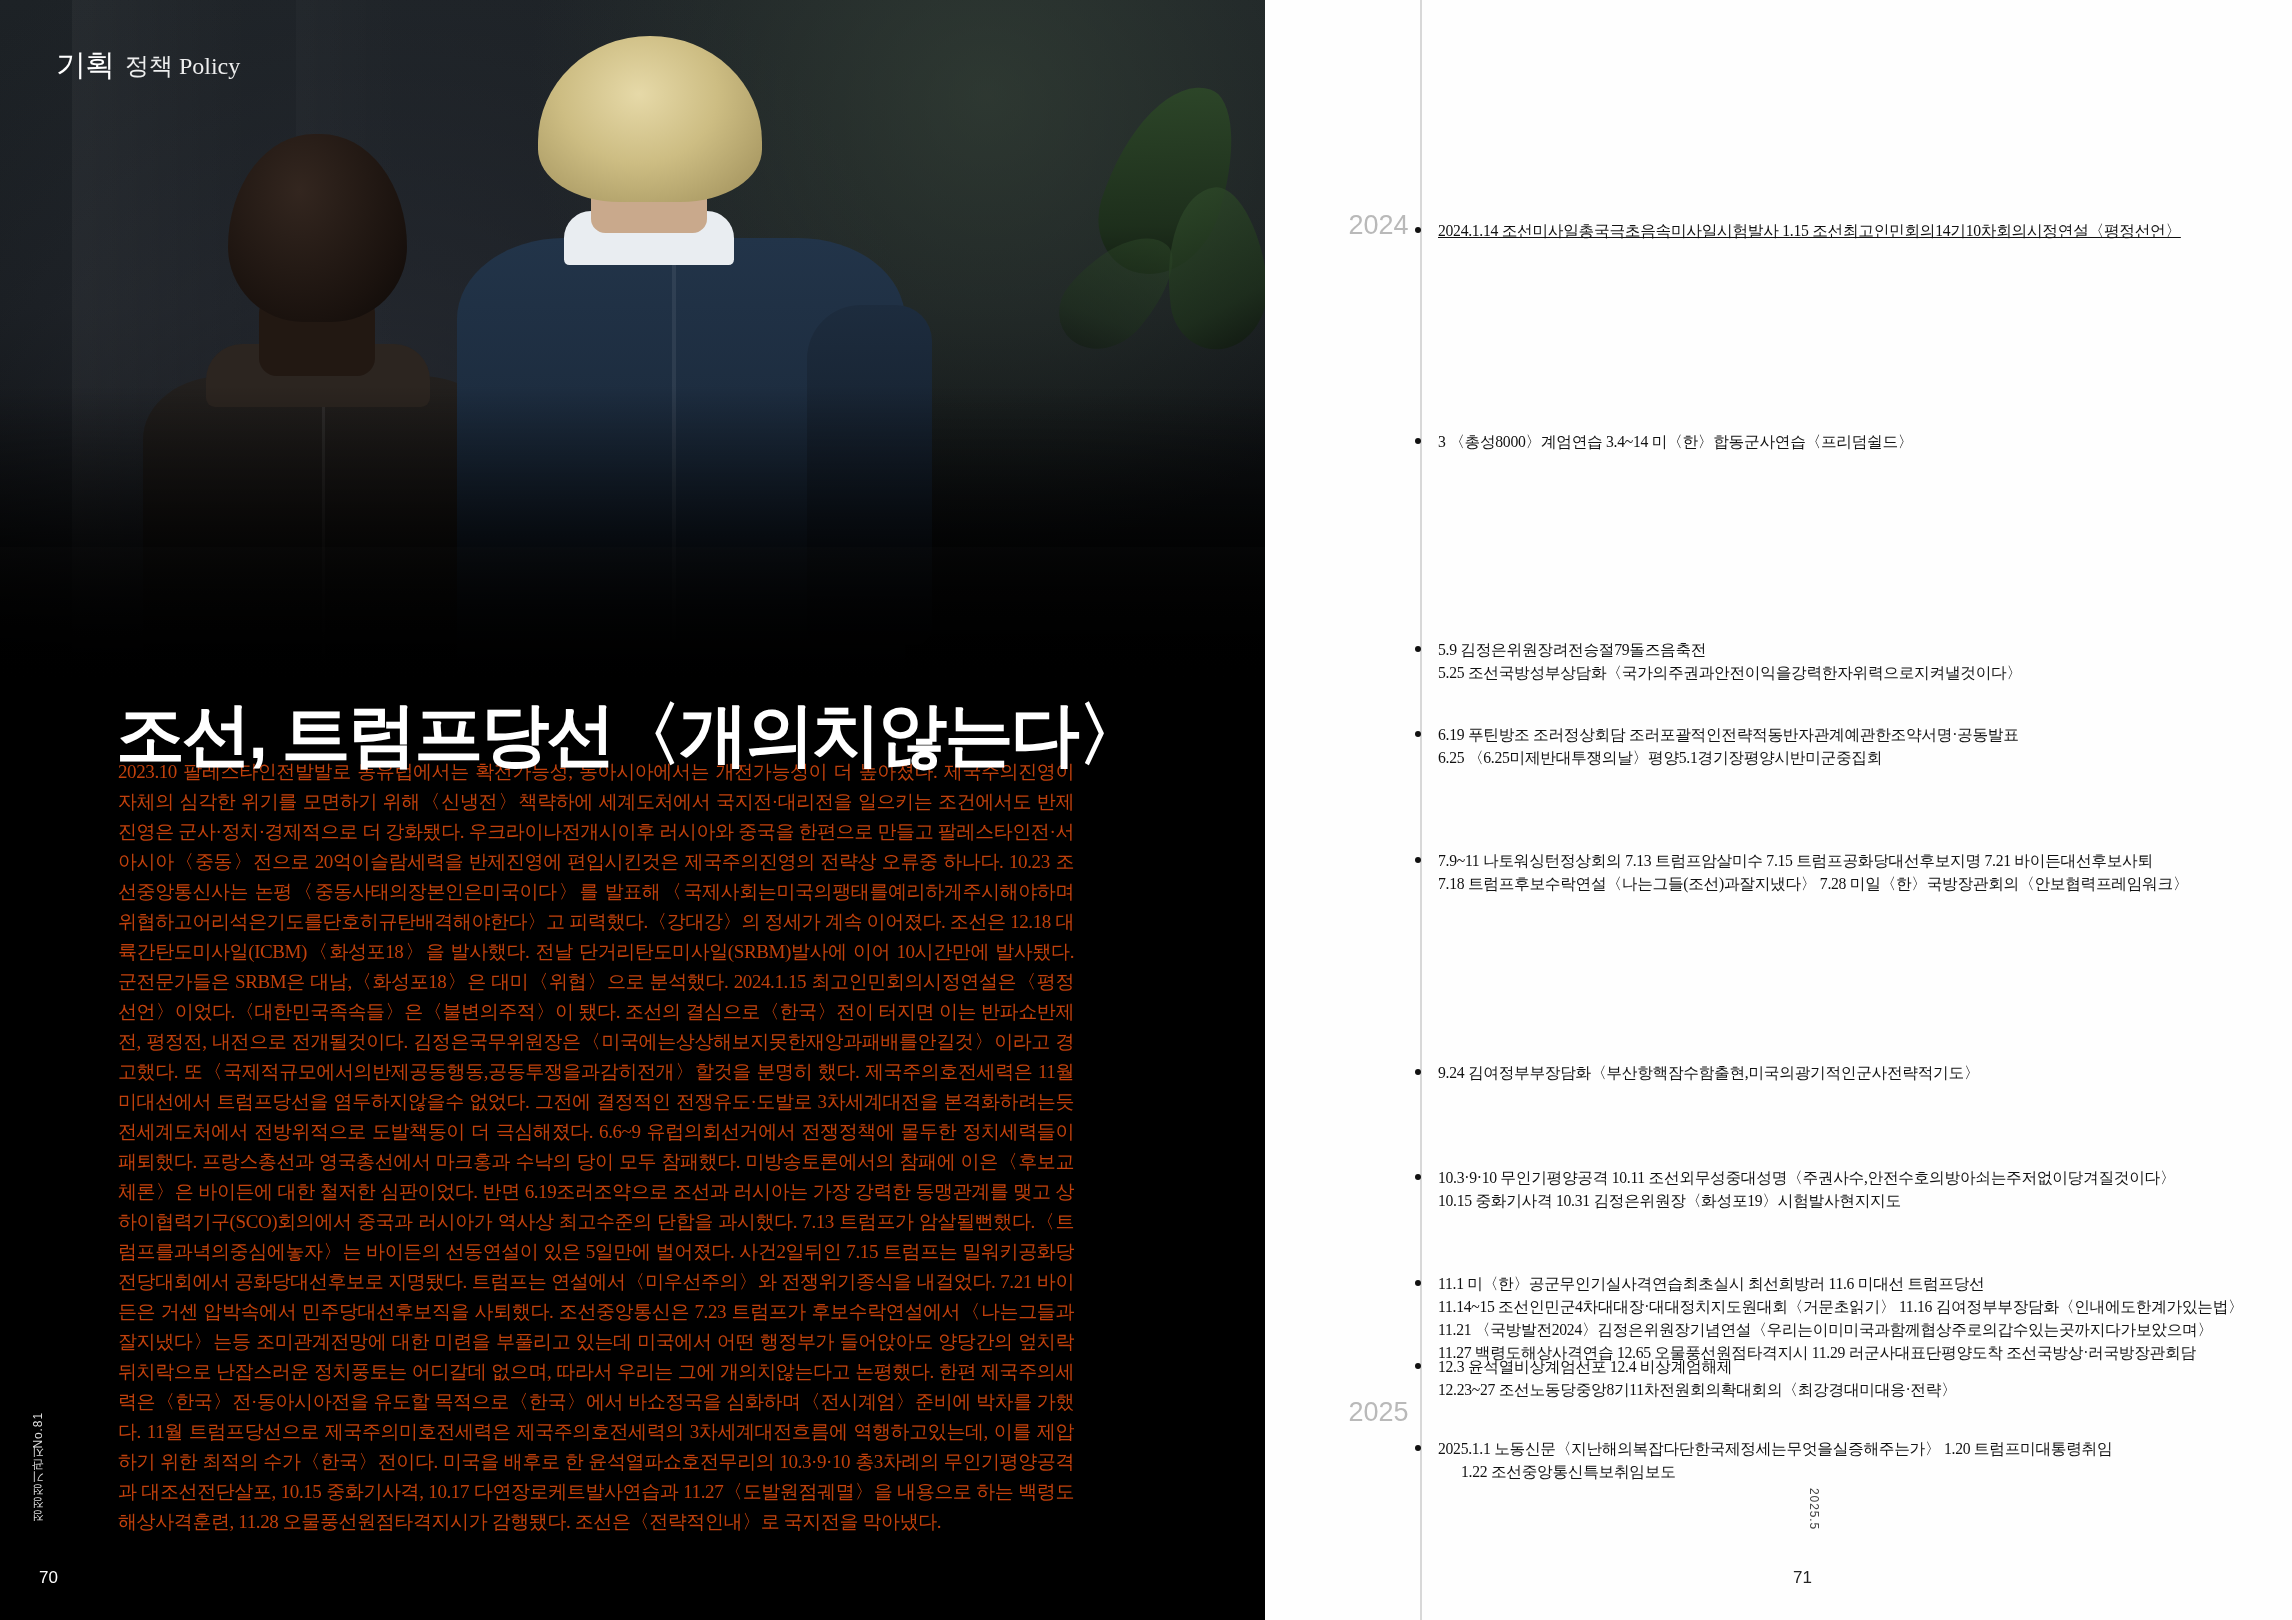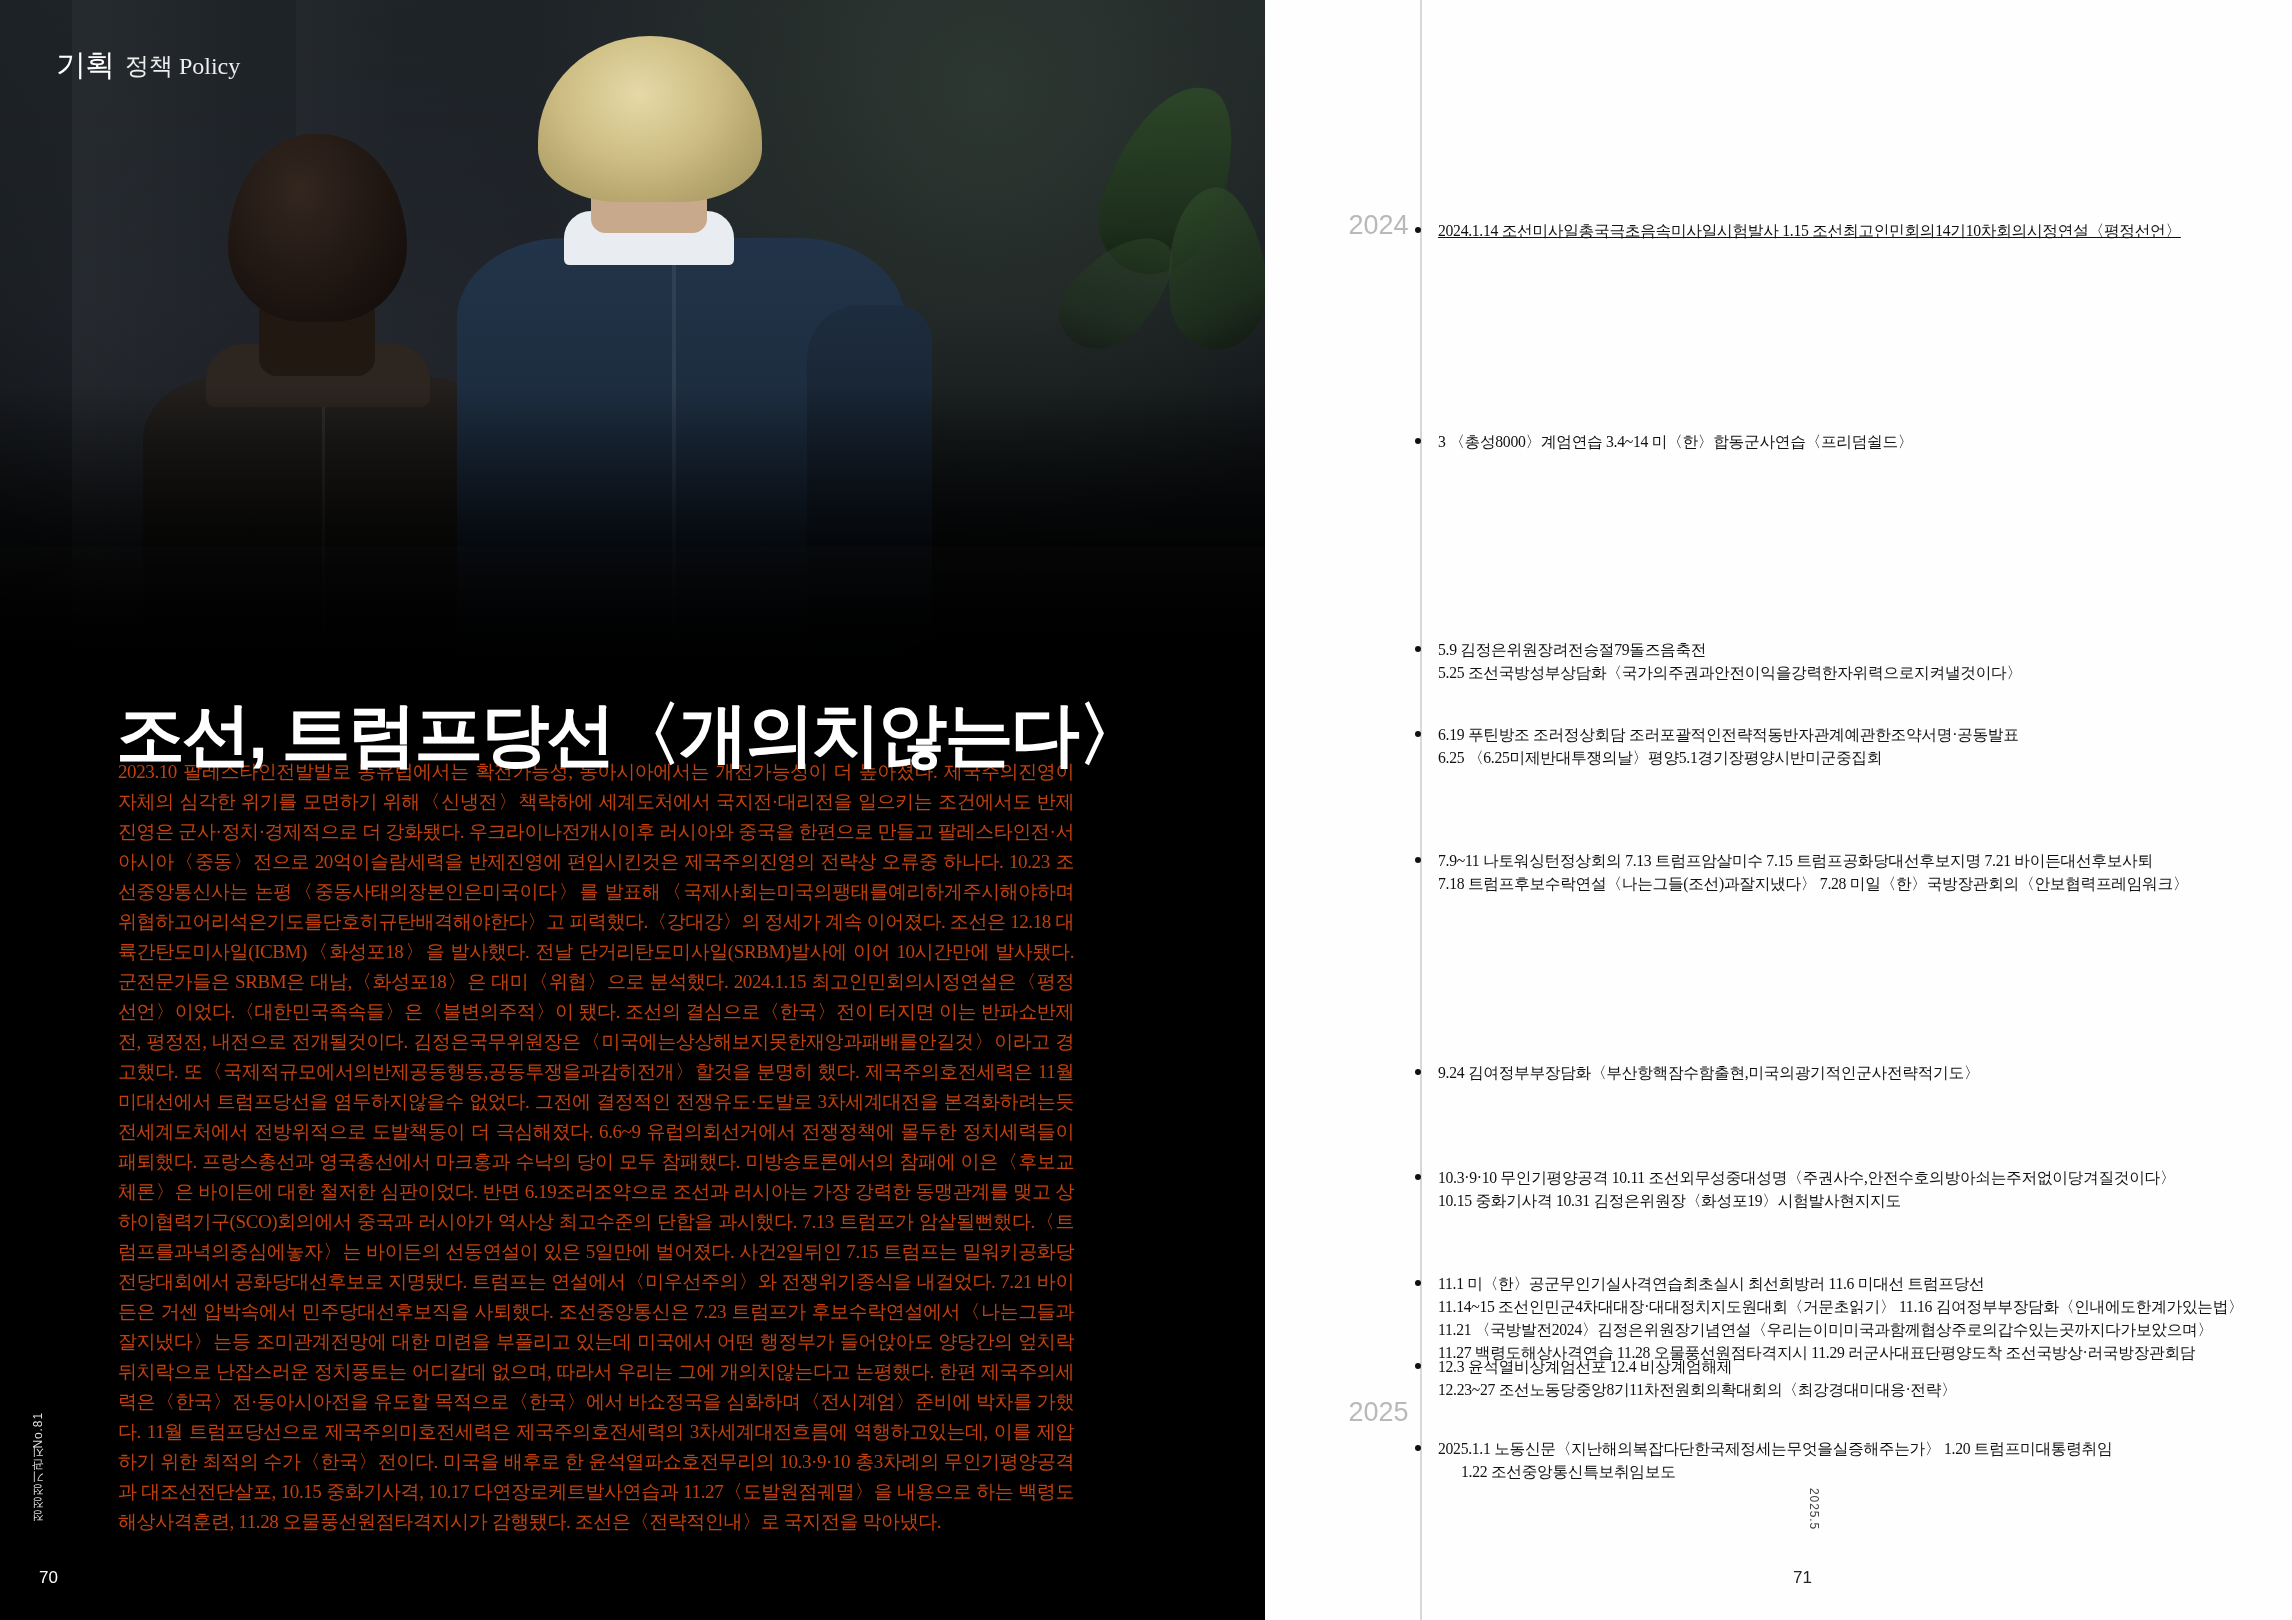--- a/index.html
+++ b/index.html
@@ -285,21 +285,21 @@
       <div class="tl-entry" style="top: 1166px;">
         <span class="dot"></span>
         <span class="line">10.3·9·10 무인기평양공격   10.11 조선외무성중대성명〈주권사수,안전수호의방아쇠는주저없이당겨질것이다〉</span>
         <span class="line">10.15 중화기사격    10.31 김정은위원장〈화성포19〉시험발사현지지도</span>
       </div>
       <div class="tl-entry" style="top: 1272px;">
         <span class="dot"></span>
         <span class="line">11.1 미〈한〉공군무인기실사격연습최초실시 최선희방러   11.6 미대선 트럼프당선</span>
         <span class="line">11.14~15 조선인민군4차대대장·대대정치지도원대회〈거문초읽기〉   11.16 김여정부부장담화〈인내에도한계가있는법〉</span>
         <span class="line">11.21 〈국방발전2024〉김정은위원장기념연설〈우리는이미미국과함께협상주로의갑수있는곳까지다가보았으며〉</span>
-        <span class="line">11.27 백령도해상사격연습   11.28 오물풍선원점타격지시   11.29 러군사대표단평양도착 조선국방상·러국방장관회담</span>
+        <span class="line">11.27 백령도해상사격연습   12.65 오물풍선원점타격지시   11.29 러군사대표단평양도착 조선국방상·러국방장관회담</span>
       </div>
       <div class="tl-entry" style="top: 1355px;">
         <span class="dot"></span>
         <span class="line">12.3 윤석열비상계엄선포   12.4 비상계엄해제</span>
         <span class="line">12.23~27 조선노동당중앙8기11차전원회의확대회의〈최강경대미대응·전략〉</span>
       </div>
       <div class="tl-entry" style="top: 1437px;">
         <span class="dot"></span>
         <span class="line">2025.1.1 노동신문〈지난해의복잡다단한국제정세는무엇을실증해주는가〉   1.20 트럼프미대통령취임</span>
         <span class="line ind">1.22 조선중앙통신특보취임보도</span>

